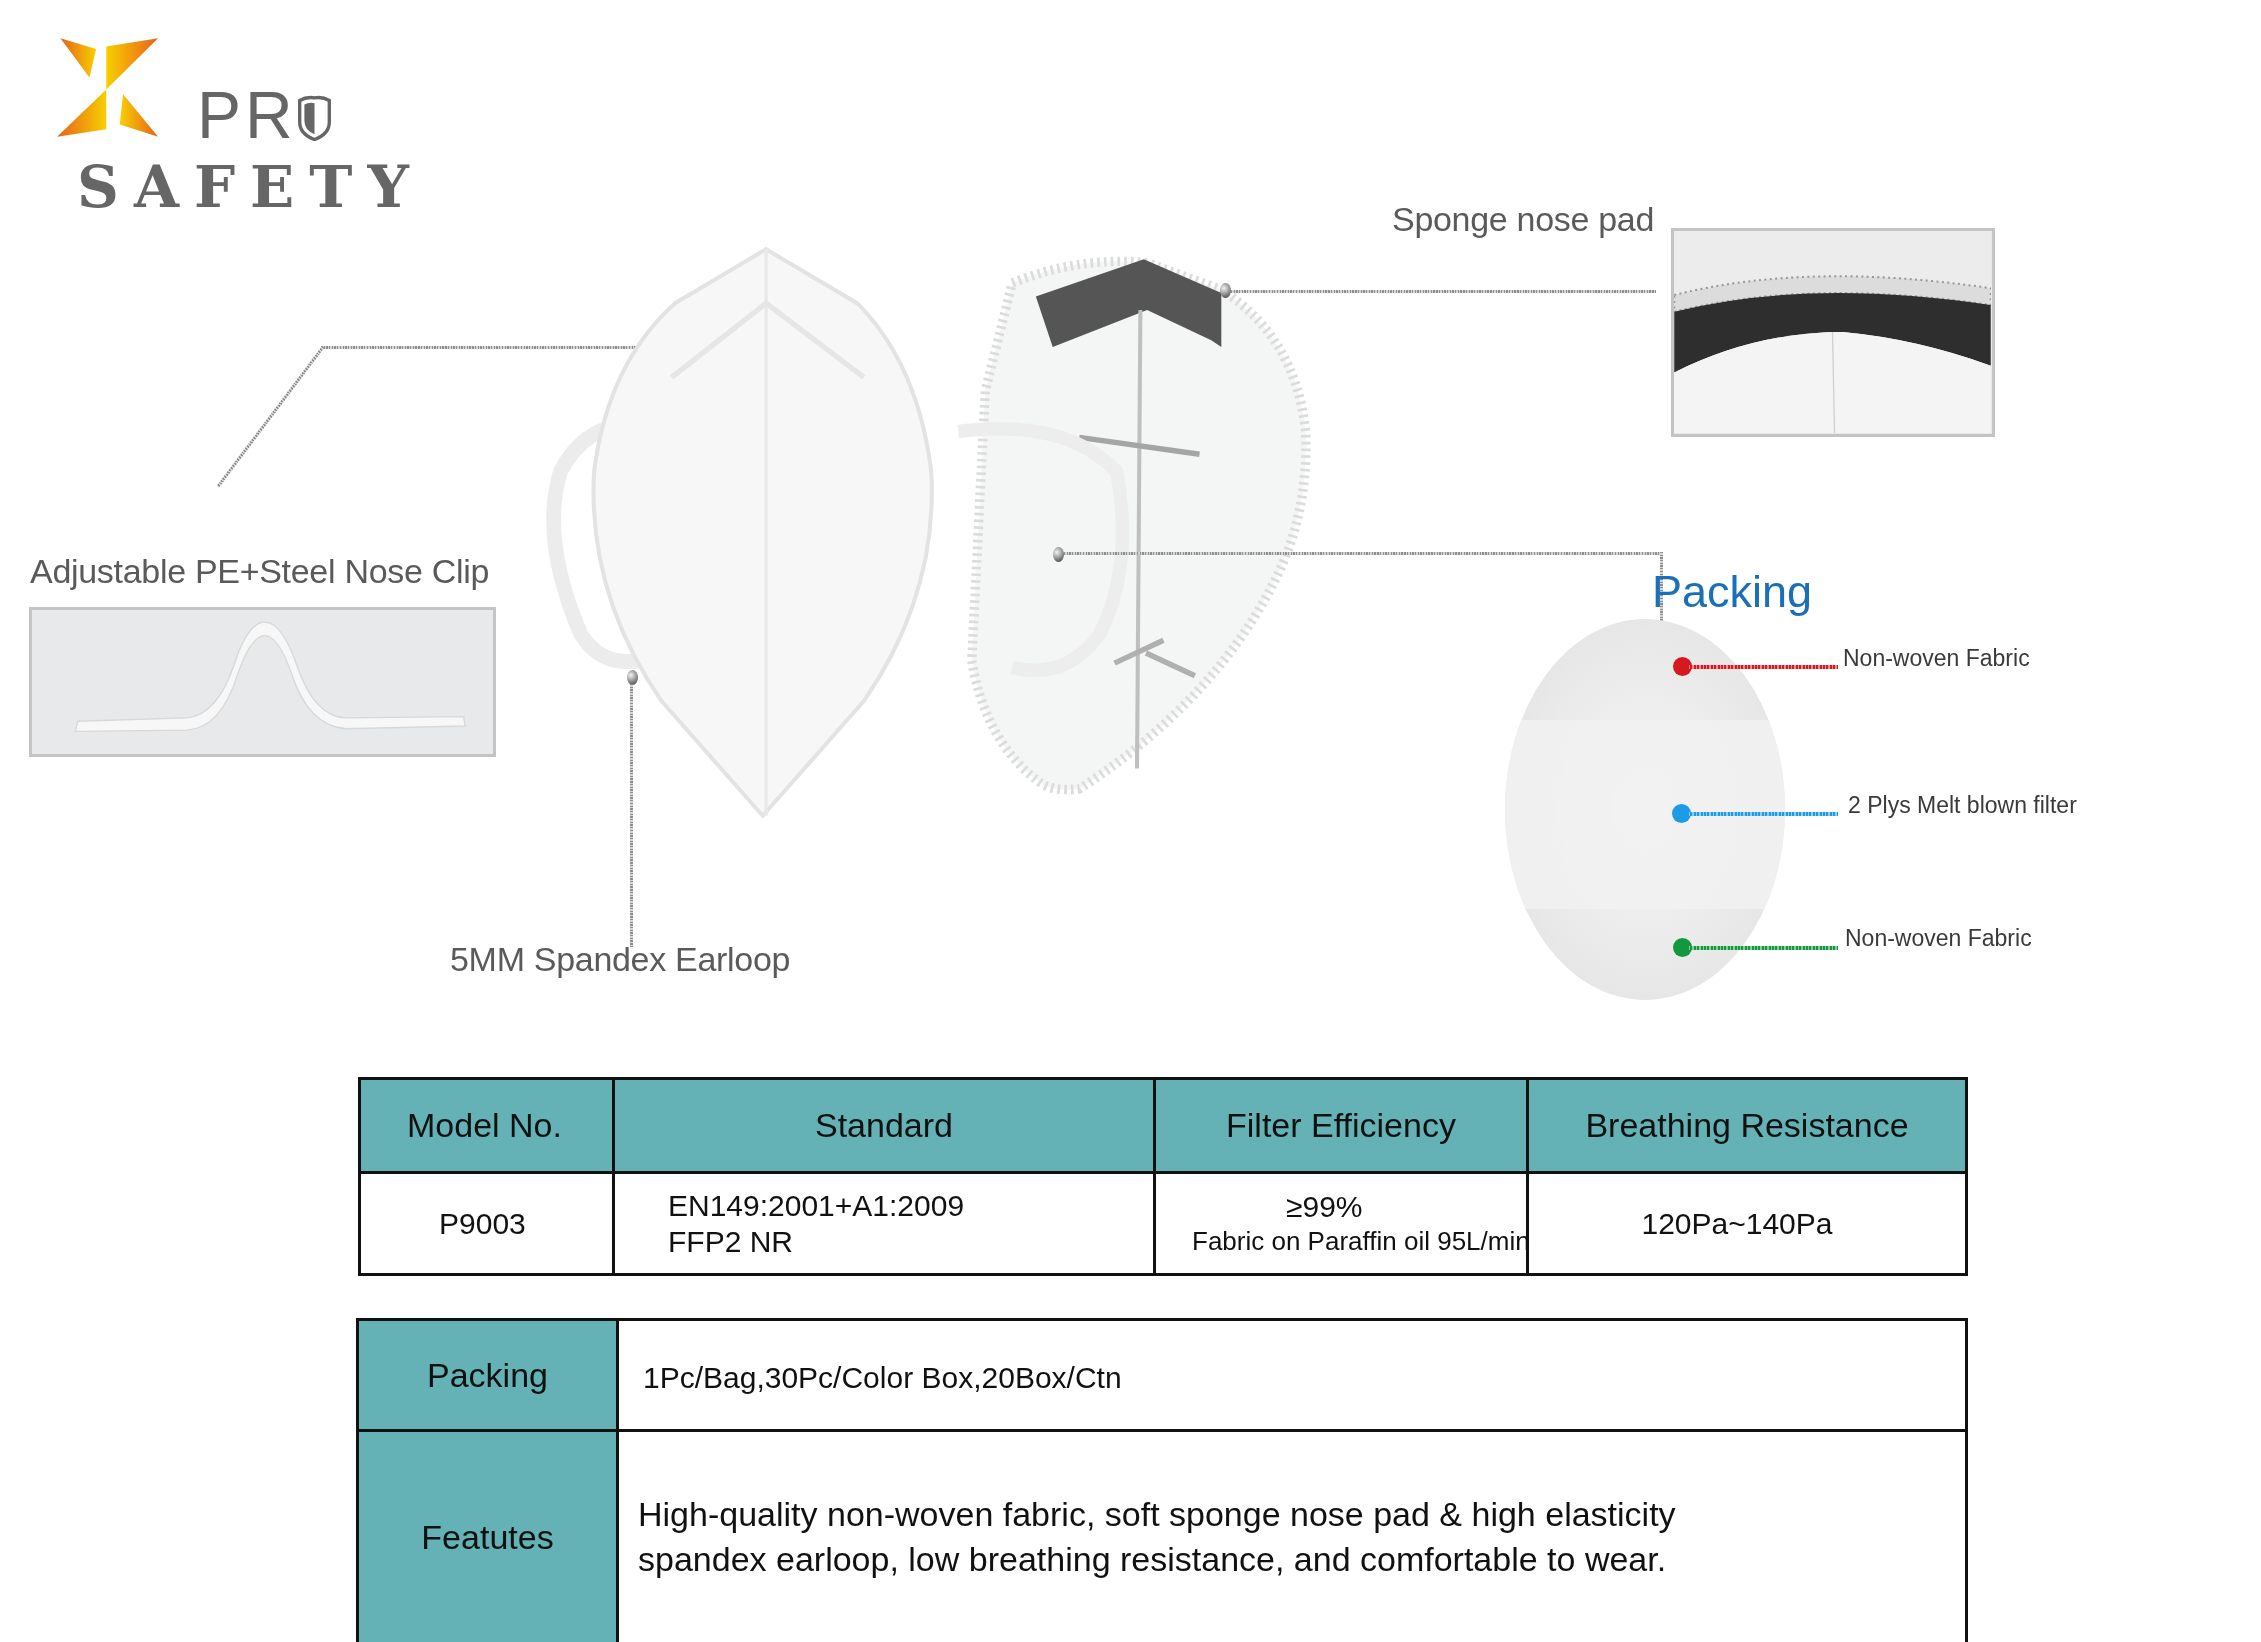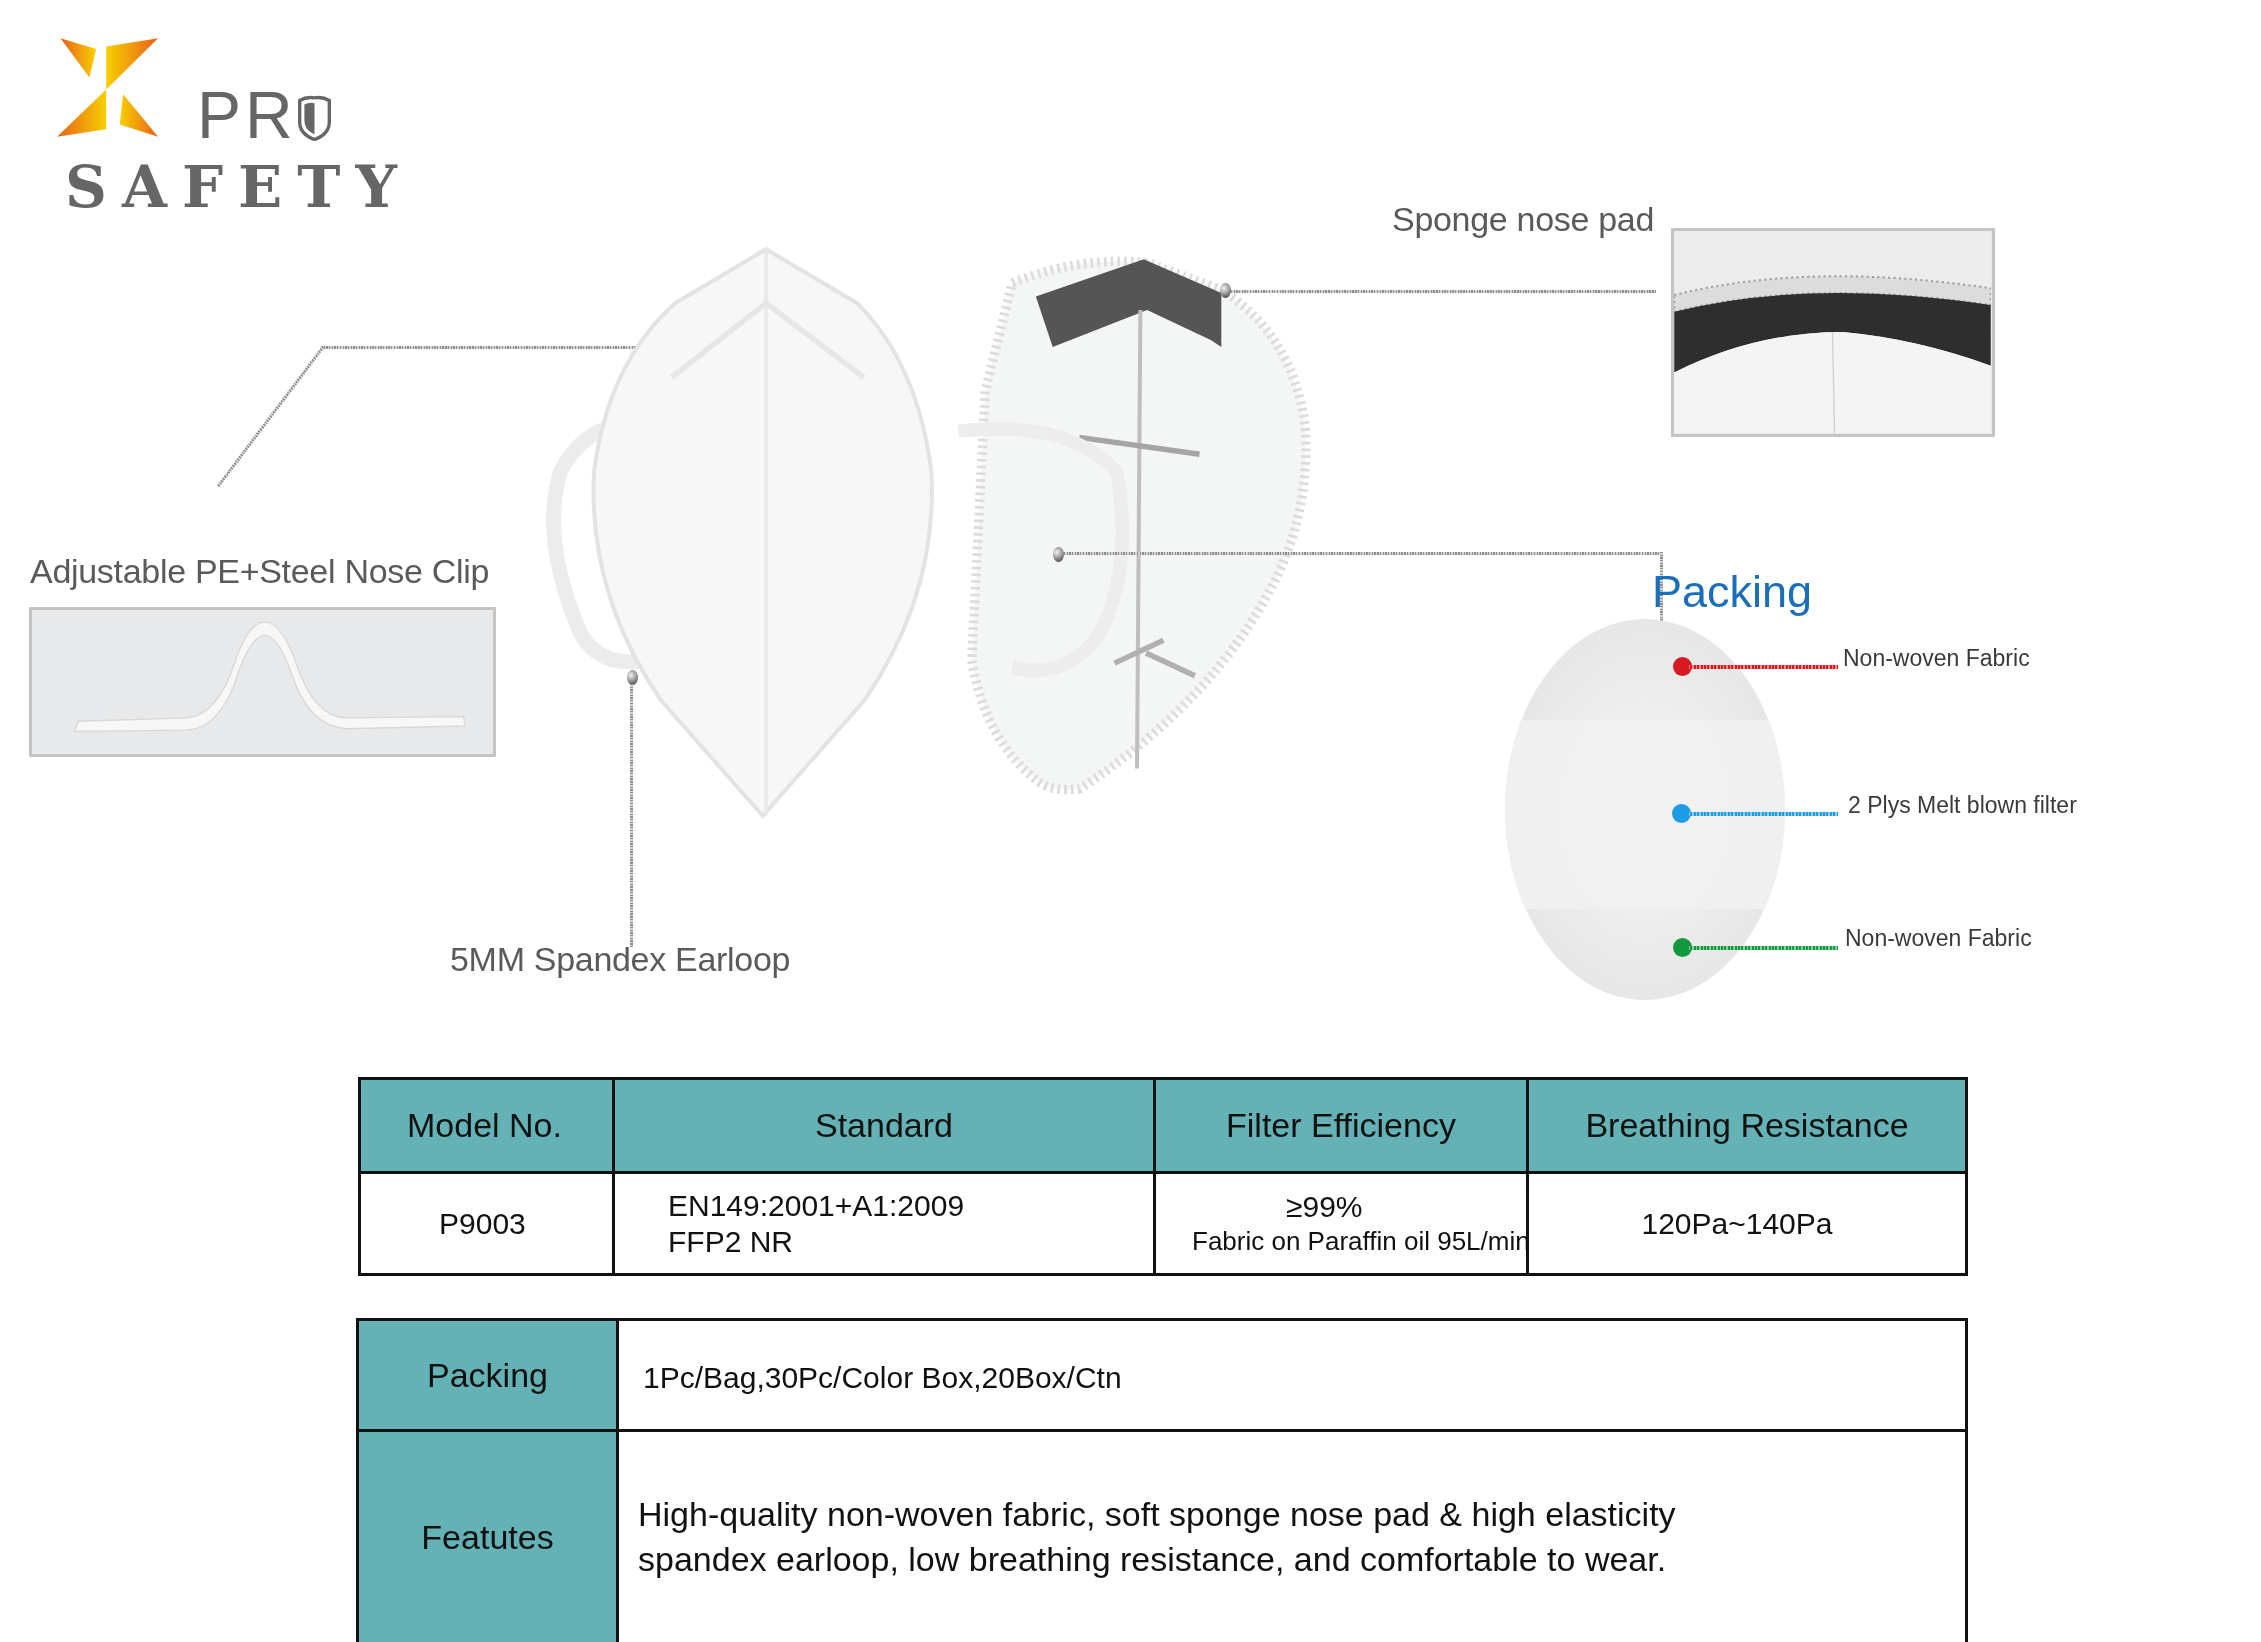--- a/index.html
+++ b/index.html
@@ -41,21 +41,21 @@
     <polygon points="73,14 150,2 73,78" fill="url(#g1)"></polygon>
     <polygon points="73,78 73,137 0,148" fill="url(#g2)"></polygon>
     <polygon points="98,85 150,148 93,130" fill="url(#g1)"></polygon>
   </svg>
   <div class="abs logo-pro" style="left:140px;top:40px;">
     <span>PR</span><svg width="35" height="46" viewBox="0 0 52 68" style="vertical-align:-2.7px">
         <path d="M4,8 Q14,2 26,4 Q38,2 48,8 L48,40 Q48,58 26,66 Q4,58 4,40 Z" fill="none" stroke="#666" stroke-width="5"></path>
         <path d="M11,14 Q18,10 26,12 L26,58 Q11,52 11,38 Z" fill="#666"></path>
       </svg>
   </div>
-  <div class="abs logo-safety" style="left:8px;top:116px;">SAFETY</div>
+  <div class="abs logo-safety" style="left:20px;top:116px;">SAFETY</div>
 </div>
 
 <div class="dotted-h" style="left:321px;top:346px;width:439px;"></div>
 <div class="abs" style="left:189px;top:346px;width:3.4px;height:175px;background:repeating-linear-gradient(180deg,#8e8e8e 0 1.3px,#d5d5d5 1.3px 2.7px);transform-origin:top left;transform:translate(133px,0) rotate(37deg);"></div>
 <div class="pin" style="left:756px;top:338px;"></div>
 <div class="abs callout" style="left:30px;top:552px;">Adjustable PE+Steel Nose Clip</div>
 <div class="photo-box" style="left:29px;top:607px;width:467px;height:150px;">
   <svg width="460" height="143" viewBox="0 0 682 212">
     <path d="M68,165 L230,160 Q275,155 300,80 Q320,18 345,18 Q370,18 392,80 Q418,158 465,160 L640,158 L642,172 L465,176 Q410,172 385,95 Q365,38 345,38 Q325,38 305,95 Q280,175 230,178 L64,180 Z" fill="#f7f7f7" stroke="#d8d8d8" stroke-width="2"></path>
   </svg>

